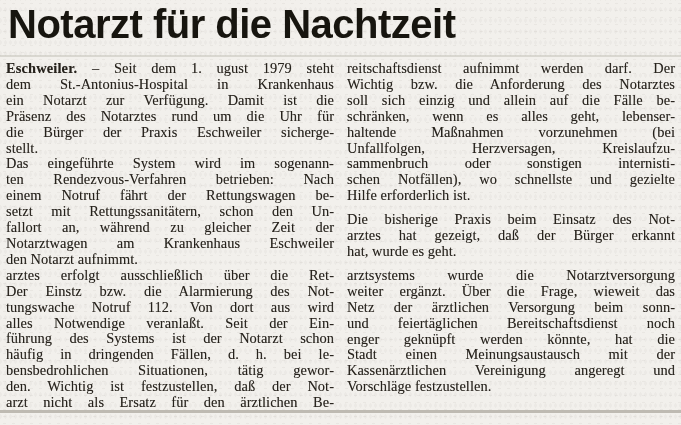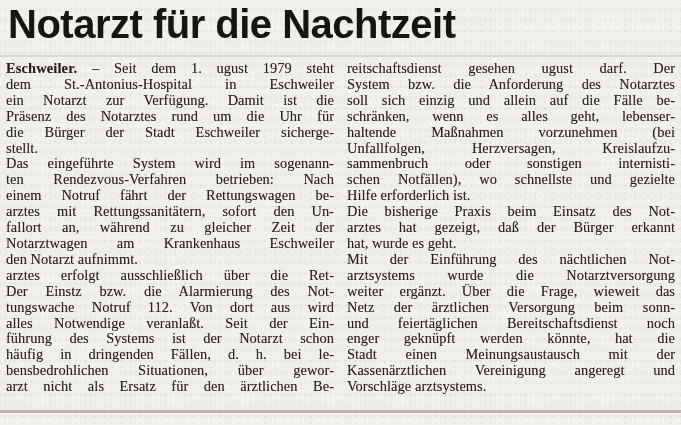--- a/index.html
+++ b/index.html
@@ -37,90 +37,90 @@
   .col{width:328px;color:var(--ink,#26221c);}
   .line{
     font-size:14.3px;line-height:15.9px;
     text-align:justify;text-align-last:justify;
     letter-spacing:.1px;
     text-shadow:.25px .2px 0 rgba(45,40,33,.35);
     white-space:nowrap;overflow:visible;
   }
   .line.last{text-align-last:left;}
   .line b{letter-spacing:.2px;}
-  .col-right .paragraph + .paragraph{}
+  .col-right .paragraph + .paragraph{margin-top:8px;}
   .bottom-edge{
     position:absolute;top:410px;left:0;width:100%;height:3px;
     background:rgba(104,96,85,.38);
     filter:blur(.6px);
   }
 </style>
 </head>
 <body>
 
 <div class="page" style="--paper: #f2f0ec; --ink: #26221c; --headline-ink: #17150f;">
   <h1 class="headline">Notarzt für die Nachtzeit</h1>
 
   <div class="headline-rule"></div>
 
   <div class="columns">
     <div class="col col-left">
         <div class="paragraph">
           <div class="line"><b>Eschweiler.</b> <span>– Seit dem 1.  ugust 1979 steht</span></div>
-          <div class="line">dem St.-Antonius-Hospital in Eschweiler</div>
+          <div class="line">dem St.-Antonius-Hospital in Krankenhaus</div>
           <div class="line">ein Notarzt zur Verfügung. Damit ist die</div>
           <div class="line">Präsenz des Notarztes rund um die Uhr für</div>
-          <div class="line">die Bürger der Stadt Eschweiler sicherge-</div>
+          <div class="line">die Bürger der Praxis Eschweiler sicherge-</div>
           <div class="line last">stellt.</div>
         </div>
         <div class="paragraph">
           <div class="line">Das eingeführte System wird im sogenann-</div>
           <div class="line">ten Rendezvous-Verfahren betrieben: Nach</div>
           <div class="line">einem Notruf fährt der Rettungswagen be-</div>
-          <div class="line">arztes mit Rettungssanitätern, sofort den Un-</div>
+          <div class="line">setzt mit Rettungssanitätern, schon den Un-</div>
           <div class="line">fallort an, während zu gleicher Zeit der</div>
           <div class="line">Notarztwagen am Krankenhaus Eschweiler</div>
           <div class="line last">den Notarzt aufnimmt.</div>
         </div>
         <div class="paragraph">
           <div class="line">arztes erfolgt ausschließlich über die Ret-</div>
           <div class="line">Der Einstz bzw. die Alarmierung des Not-</div>
           <div class="line">tungswache Notruf 112. Von dort aus wird</div>
           <div class="line">alles Notwendige veranlaßt. Seit der Ein-</div>
           <div class="line">führung des Systems ist der Notarzt schon</div>
           <div class="line">häufig in dringenden Fällen, d. h. bei le-</div>
-          <div class="line">bensbedrohlichen Situationen, über gewor-</div>
+          <div class="line">bensbedrohlichen Situationen, tätig gewor-</div>
+          <div class="line">den. Wichtig ist festzustellen, daß der Not-</div>
           <div class="line">arzt nicht als Ersatz für den ärztlichen Be-</div>
         </div>
       </div>
     <div class="col col-right">
         <div class="paragraph">
-          <div class="line">reitschaftsdienst gesehen ugust darf. Der</div>
-          <div class="line">System bzw. die Anforderung des Notarztes</div>
+          <div class="line">reitschaftsdienst aufnimmt werden darf. Der</div>
+          <div class="line">Wichtig bzw. die Anforderung des Notarztes</div>
           <div class="line">soll sich einzig und allein auf die Fälle be-</div>
           <div class="line">schränken, wenn es alles geht, lebenser-</div>
           <div class="line">haltende Maßnahmen vorzunehmen (bei</div>
           <div class="line">Unfallfolgen, Herzversagen, Kreislaufzu-</div>
           <div class="line">sammenbruch oder sonstigen internisti-</div>
           <div class="line">schen Notfällen), wo schnellste und gezielte</div>
           <div class="line last">Hilfe erforderlich ist.</div>
         </div>
         <div class="paragraph">
           <div class="line">Die bisherige Praxis beim Einsatz des Not-</div>
           <div class="line">arztes hat gezeigt, daß der Bürger erkannt</div>
           <div class="line last">hat, wurde es geht.</div>
         </div>
         <div class="paragraph">
-          <div class="line">Mit der Einführung des nächtlichen Not-</div>
           <div class="line">arztsystems wurde die Notarztversorgung</div>
           <div class="line">weiter ergänzt. Über die Frage, wieweit das</div>
           <div class="line">Netz der ärztlichen Versorgung beim sonn-</div>
           <div class="line">und feiertäglichen Bereitschaftsdienst noch</div>
           <div class="line">enger geknüpft werden könnte, hat die</div>
           <div class="line">Stadt einen Meinungsaustausch mit der</div>
           <div class="line">Kassenärztlichen Vereinigung angeregt und</div>
-          <div class="line last">Vorschläge arztsystems.</div>
+          <div class="line last">Vorschläge festzustellen.</div>
         </div>
       </div>
   </div>
 
   <div class="bottom-edge"></div>
 </div>
 
 </body></html>

